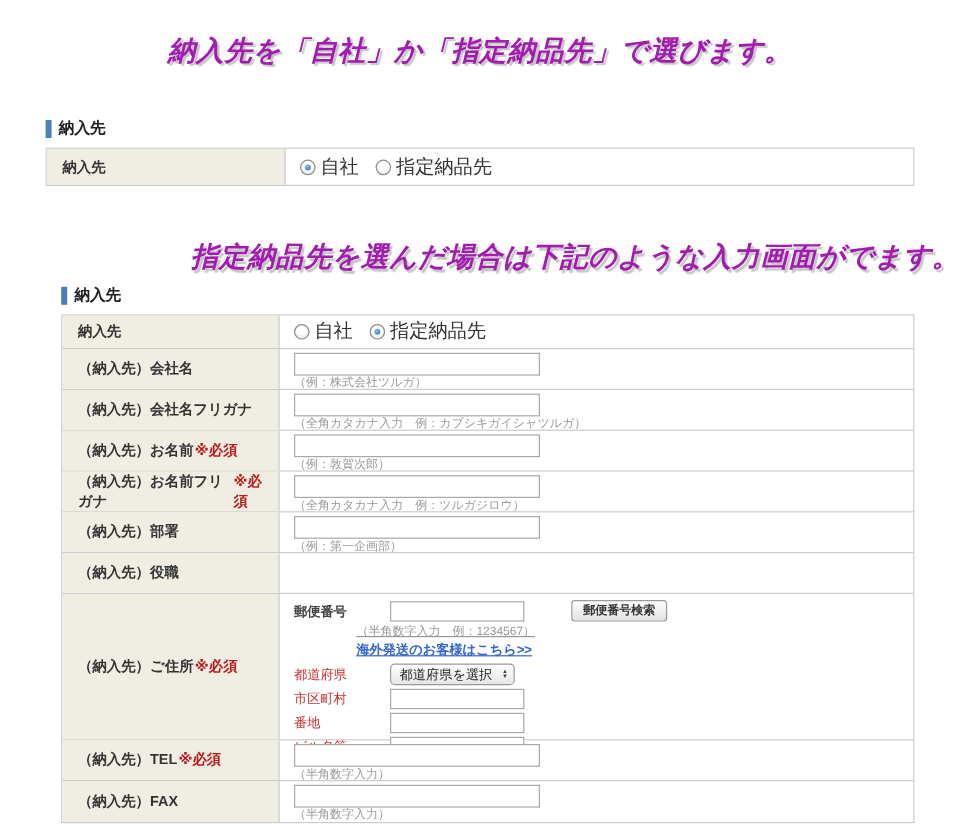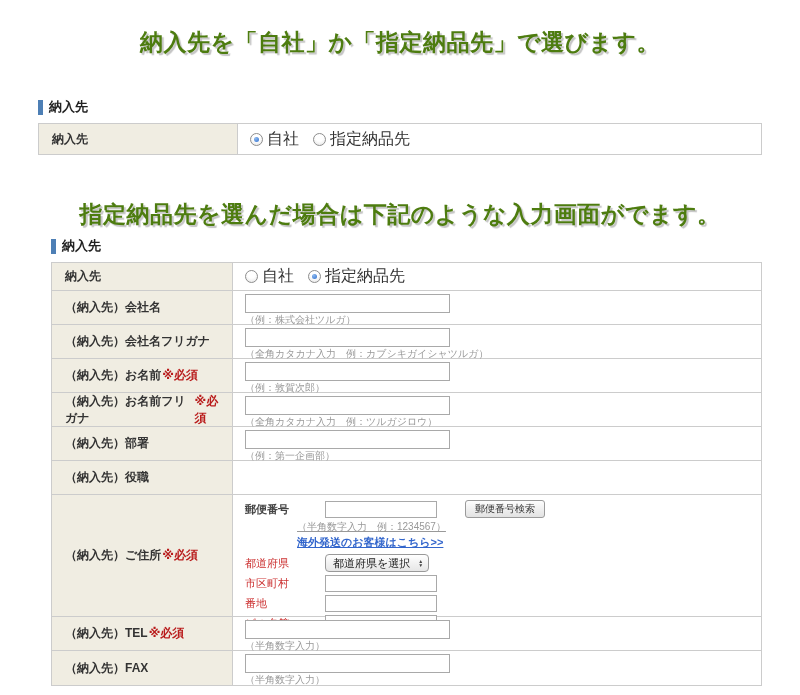--- a/index.html
+++ b/index.html
@@ -2,25 +2,25 @@
 <html><head>
 <meta charset="utf-8">
 <style>
   * { margin:0; padding:0; box-sizing:border-box; }
   html,body { width:800px; background:#fff; }
   body {
     font-family:"Liberation Sans","DejaVu Sans",sans-serif;
     color:#333; position:relative; height:695px; overflow:hidden;
   }
   .big-title {
-    font-size:23px; font-weight:bold; color:#4d7c0f; text-align:center;
-    text-shadow:2px 2px 1px #c4c4c4; letter-spacing:0.5px; line-height:30px;
+    font-size:23px; font-weight:bold; color:#a21caf; text-align:center;
+    text-shadow:2px 2px 1px #c4c4c4; letter-spacing:0.5px; line-height:30px;font-style:italic;
   }
   #title1 { padding-top:27px; }
-  #title2 { margin-top:44px; }
+  #title2 { margin-top:44px;text-align:right; }
 
   .section { position:relative; }
   #section1 { margin:41px 38px 0 38px; width:724px; }
   #section2 { margin:8px 38px 0 51px; width:711px; }
 
   .sec-header { display:flex; align-items:center; margin-bottom:7px; }
   .sec-bar { width:5px; height:15px; background:#4d7fb5; margin-right:6px; }
   .sec-title { font-size:13px; font-weight:bold; color:#222; }
 
   .tbl { border:1px solid #ccc; background:#fff; }
@@ -58,24 +58,25 @@
   .hint { font-size:10px; color:#999; margin-top:1px; line-height:11px; white-space:nowrap; }
 
   .addr-row { height:122px; }
   .addr-row .content-cell { padding-top:5px; }
   .addr-line { display:flex; align-items:center; margin-bottom:3px;gap:28px; }
   .addr-label { width:52px; flex-shrink:0; font-size:11px; }
   .addr-label.dark { color:#444; font-weight:bold; }
   .addr-label.red { color:#cc3333; }
   .small-input { width:112px; height:17px; border:1px solid #a9a9a9; font-size:11px; padding:0 3px; }
   .zip-btn {
-    width:80px; height:18px; font-size:10px; color:#333;
+    margin-left:11px; width:80px; height:18px; font-size:10px; color:#333;
     border:1px solid #9a9a9a; border-radius:3px;
     background:linear-gradient(#fdfdfd,#e2e2e2); cursor:pointer;
     font-family:"Liberation Sans","DejaVu Sans",sans-serif;
+    font-weight:bold;
   }
   .indent { margin-left:52px;text-decoration:underline; }
   .overseas { font-size:11px; font-weight:bold; color:#3366cc; text-decoration:underline; margin:2px 0 4px 0; display:inline-block; cursor:pointer; }
   .select-box {
     display:inline-flex; align-items:center; height:18px; min-width:84px;
     border:1px solid #999; border-radius:4px; background:linear-gradient(#ffffff,#e6e6e6);
     font-size:11px; color:#222; padding:0 5px 0 7px; cursor:pointer;
   }
   .stepper { display:inline-flex; flex-direction:column; line-height:4px; margin-left:8px; }
   .stepper span { font-size:5px; color:#444; }

